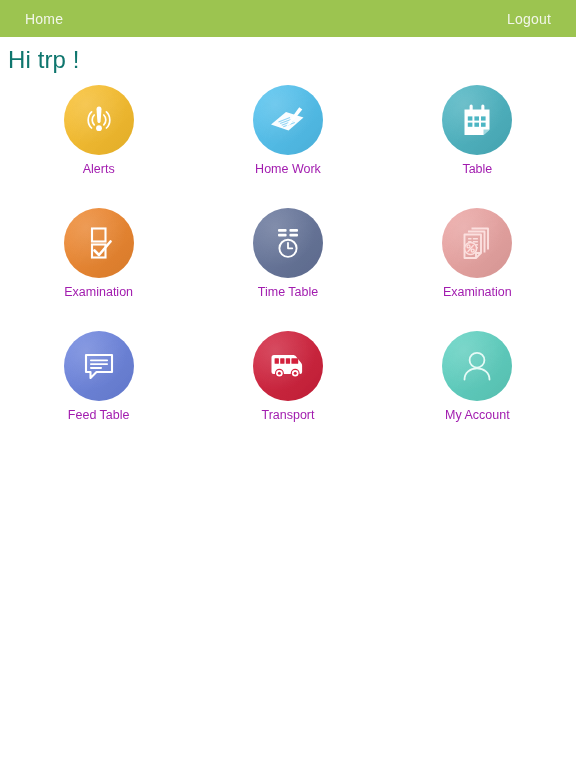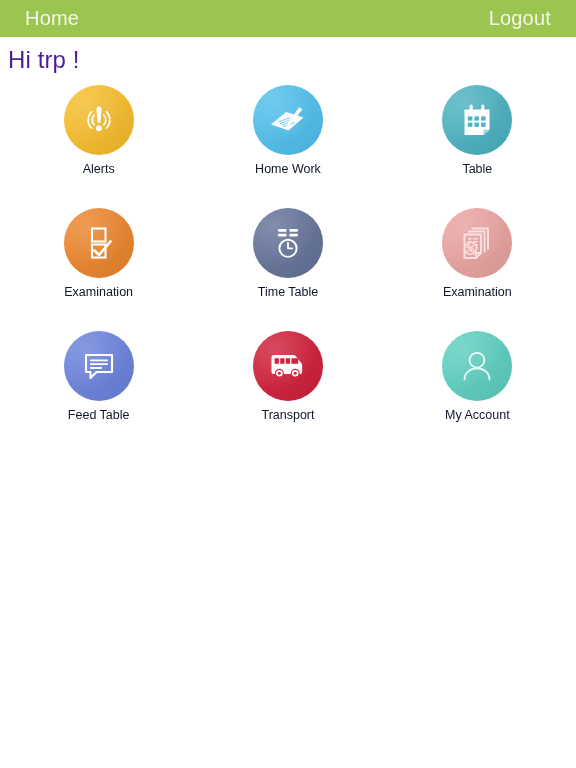--- a/index.html
+++ b/index.html
@@ -15,27 +15,27 @@
   #app-header {
     height: 37px;
     background: #9cc450;
     display: flex;
     align-items: center;
     justify-content: space-between;
     padding: 0 25px;
   }
   #app-header .nav-text {
     color: #f2f6e9;
-    font-size: 20px;
+    font-size: 14px;
     letter-spacing: .2px;
   }
 
   
   #greeting {
-    color: #4c1d95;
+    color: #0f766e;
     font-size: 24px;
     font-weight: 400;
     padding: 10px 0 0 8px;
     line-height: 1.1;
     letter-spacing: .1px;
   }
 
   
   #tile-grid {
     margin-top: 12px;
@@ -67,21 +67,21 @@
     inset: 0;
     border-radius: 50%;
     background: radial-gradient(circle at 32% 28%, rgba(255,255,255,.16) 0%, rgba(255,255,255,0) 58%),
                 linear-gradient(135deg, rgba(255,255,255,.06) 0%, rgba(0,0,0,.10) 100%);
     pointer-events: none;
   }
   .tile-circle svg { position: relative; z-index: 2; display: block; }
   .tile-label {
     margin-top: 7px;
     font-size: 12.5px;
-    color: #0f172a;
+    color: #a21caf;
     text-align: center;
     line-height: 1.2;
   }
   .tile.placeholder { visibility: hidden; }
 </style>
 </head>
 <body>
 
 <div id="app-header">
   <span class="nav-text">Home</span>

